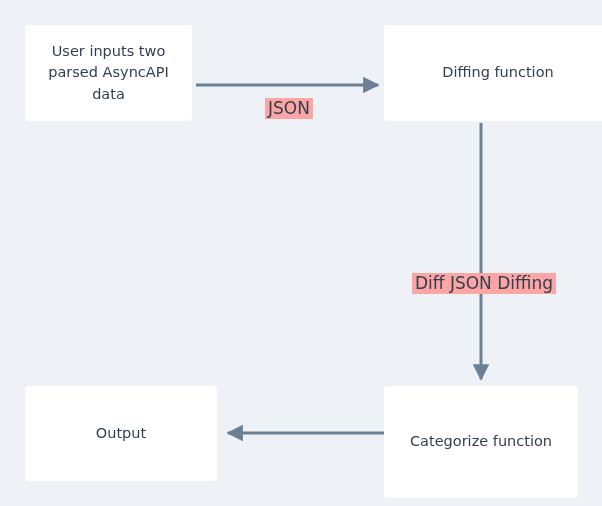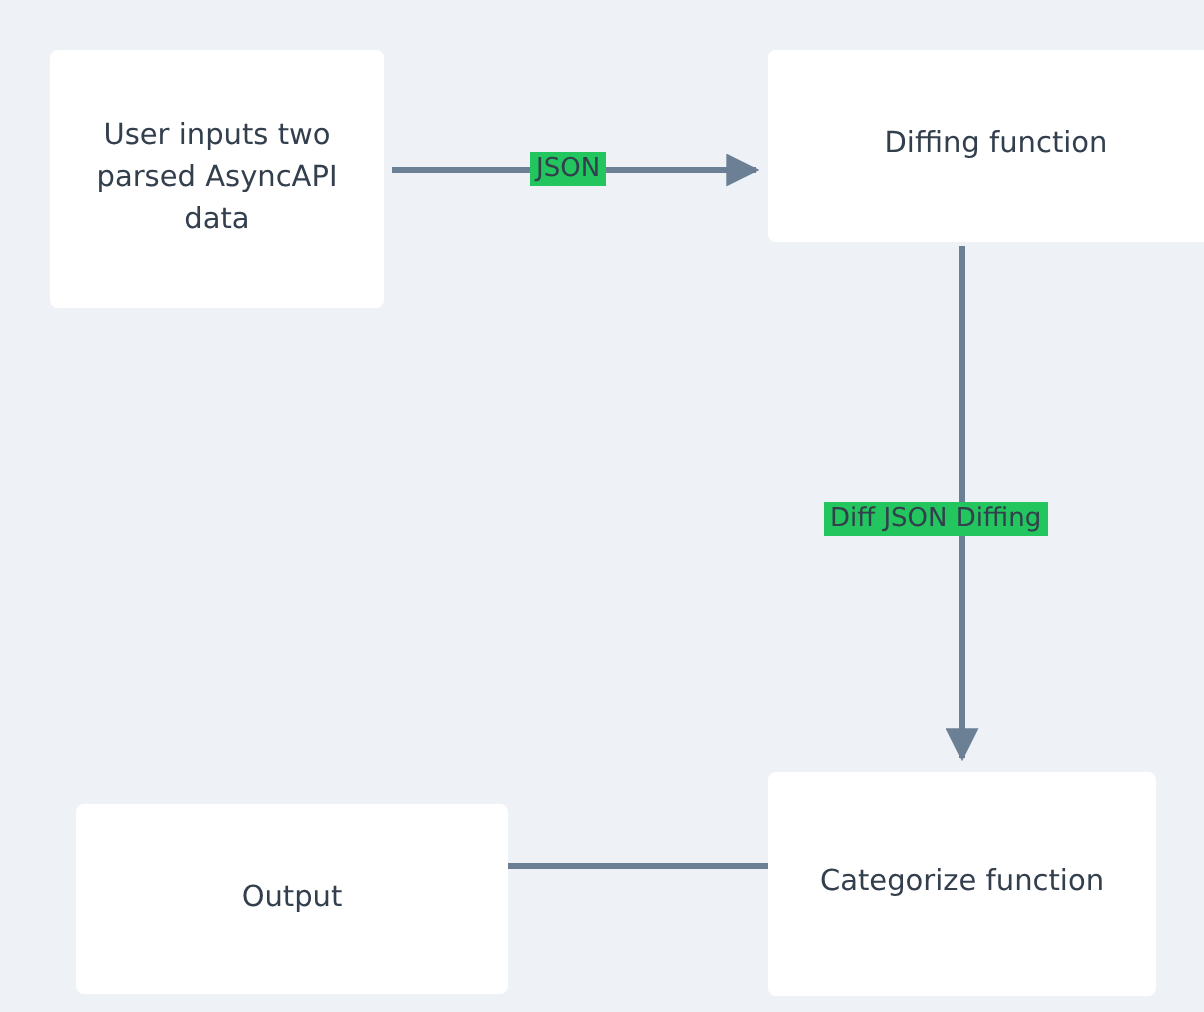--- a/index.html
+++ b/index.html
@@ -30,50 +30,51 @@
     color: #333f4d;
     font-size: 14.5px;
     line-height: 1.45;
     box-sizing: border-box;
     padding: 6px 10px;
     z-index: 2;
   }
 
   
   #node-user-inputs {
-    left: 25px;  top: 25px;  width: 167px; height: 129px;
+    left: 25px;  top: 25px;  width: 167px; height: 96px;
   }
   #node-diffing {
     left: 384px; top: 25px;  width: 228px; height: 96px;
   }
   #node-output {
-    left: 25px;  top: 402px; width: 216px; height: 95px; margin-left: 13px;
+    left: 25px;  top: 386px; width: 192px; height: 95px;
   }
   #node-categorize {
     left: 384px; top: 386px; width: 194px; height: 112px;
   }
 
   
   #edges {
     position: absolute;
     left: 0; top: 0;
     width: 602px; height: 506px;
     z-index: 1;
   }
 
   
   .edge-label {
     position: absolute;
     color: #333f4d;
-    font-size: 13px;
+    font-size: 17px;
     line-height: 1;
-    background: #22c55e;
+    background: #fca5a5;
     white-space: nowrap;
     z-index: 3;
     padding: 2px 3px;
+    margin-top: 22px;
   }
   #edge-label-json {
     left: 265px;
     top: 76px;
   }
   #edge-label-diff-json-output {
     left: 412px;
     top: 251px;
   }
 </style>

